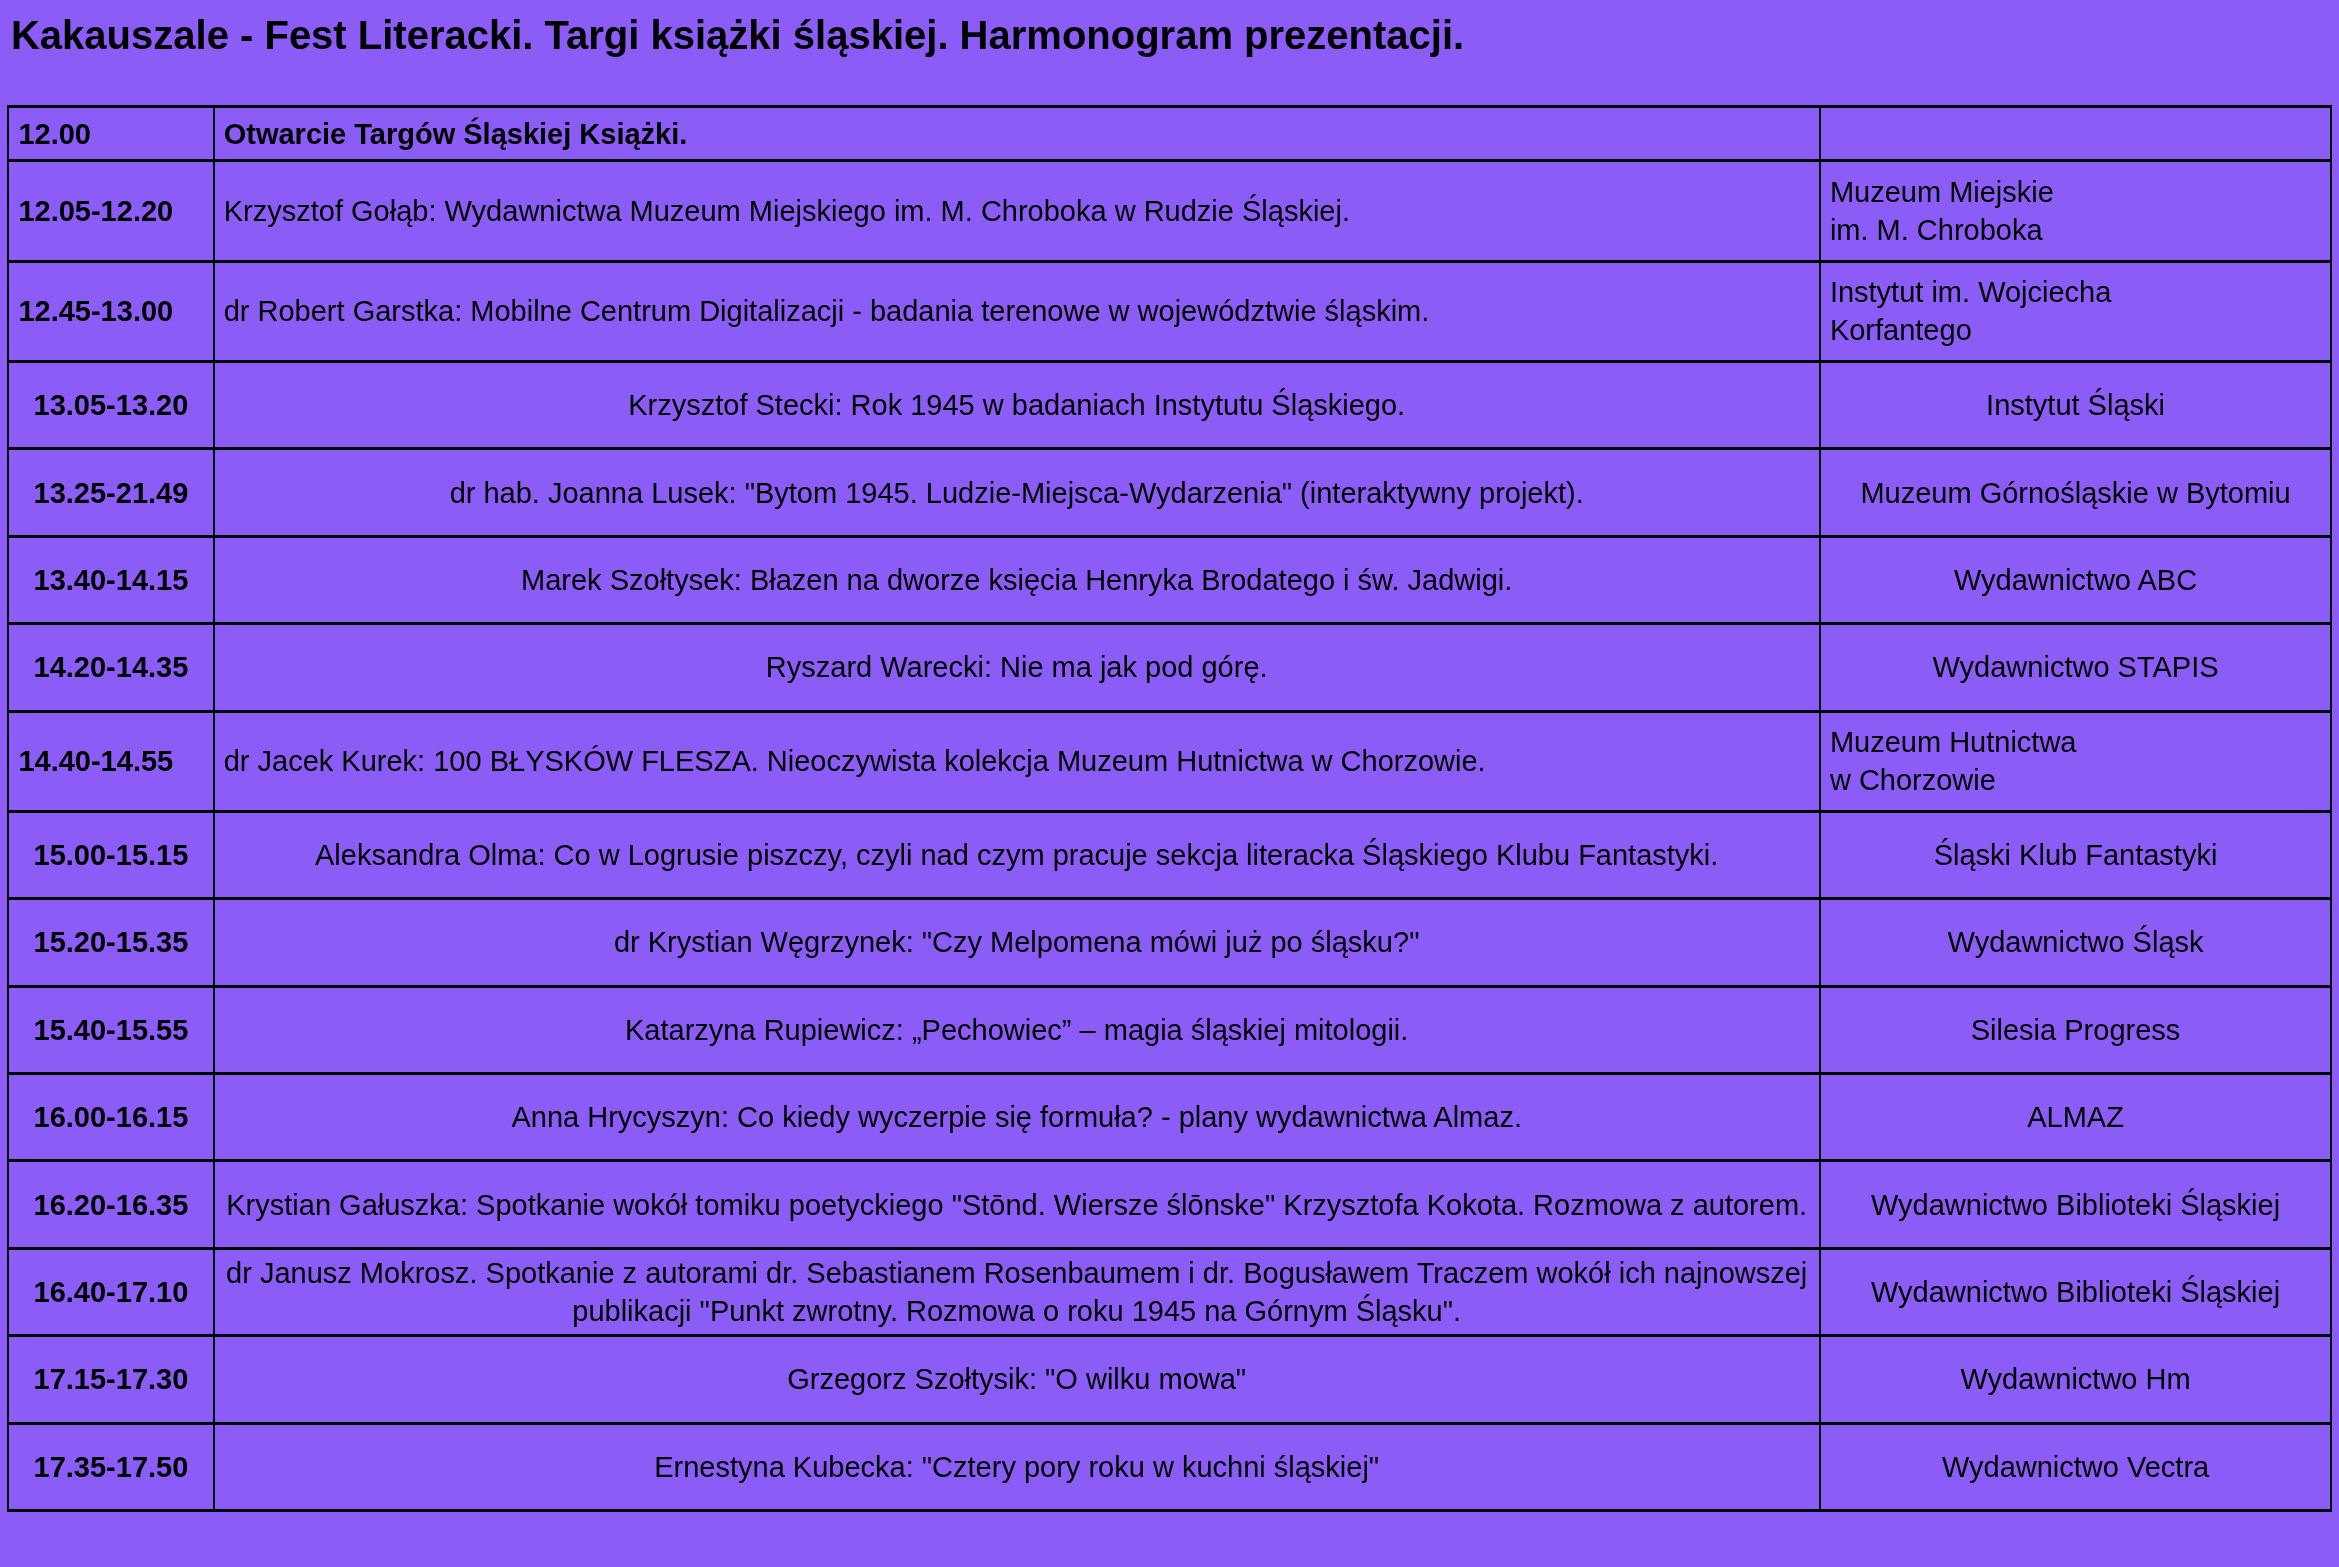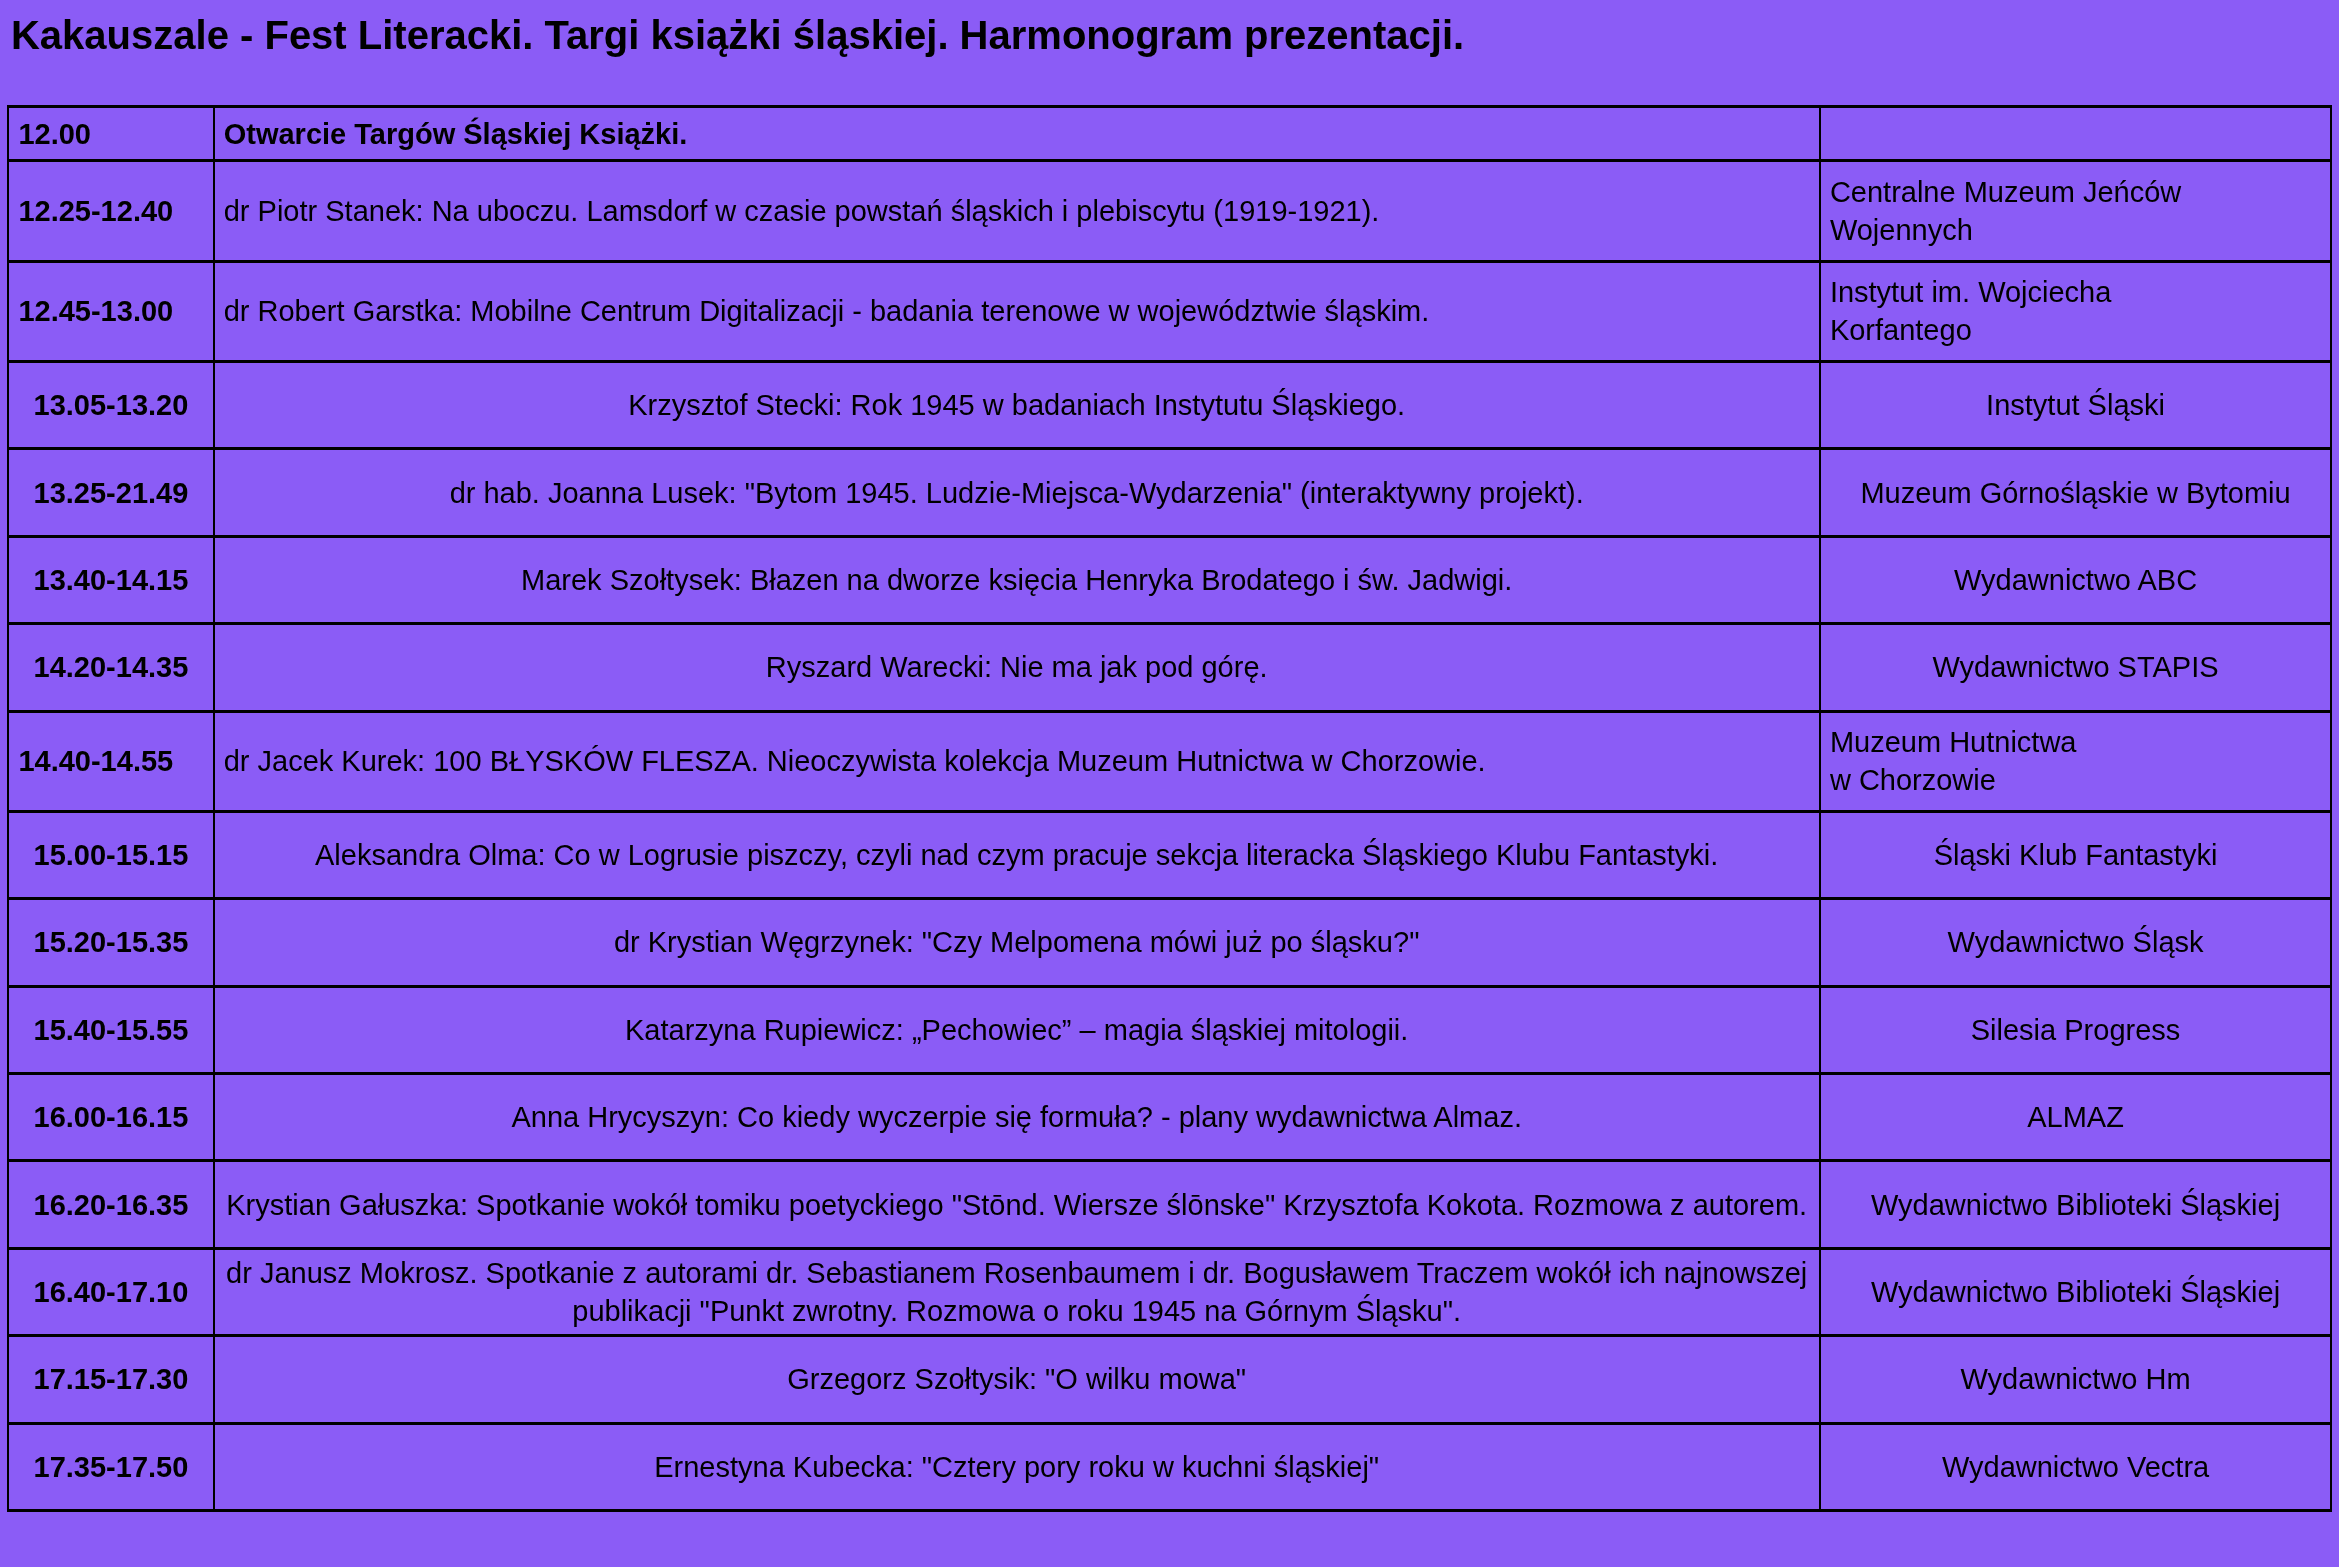--- a/index.html
+++ b/index.html
@@ -68,24 +68,24 @@
   <h1 class="page-title">Kakauszale - Fest Literacki. Targi książki śląskiej. Harmonogram prezentacji.</h1>
 
   <table class="schedule">
     <tbody>
         <tr class="row-bold-desc row-first">
     <td class="col-time">12.00</td>
     <td class="col-desc">Otwarcie Targów Śląskiej Książki.</td>
     <td class="col-org"></td>
   </tr>
         <tr class="row-tall">
-    <td class="col-time">12.25-12.40</td>
-    <td class="col-desc">dr Piotr Stanek: Na uboczu. Lamsdorf w czasie powstań śląskich i plebiscytu (1919-1921).</td>
-    <td class="col-org">Centralne Muzeum Jeńców
-Wojennych</td>
+    <td class="col-time">12.05-12.20</td>
+    <td class="col-desc">Krzysztof Gołąb: Wydawnictwa Muzeum Miejskiego im. M. Chroboka w Rudzie Śląskiej.</td>
+    <td class="col-org">Muzeum Miejskie
+im. M. Chroboka</td>
   </tr>
         <tr class="row-tall">
     <td class="col-time">12.45-13.00</td>
     <td class="col-desc">dr Robert Garstka: Mobilne Centrum Digitalizacji - badania terenowe w województwie śląskim.</td>
     <td class="col-org">Instytut im. Wojciecha
 Korfantego</td>
   </tr>
         <tr class="row-default">
     <td class="col-time">13.05-13.20</td>
     <td class="col-desc">Krzysztof Stecki: Rok 1945 w badaniach Instytutu Śląskiego.</td>

